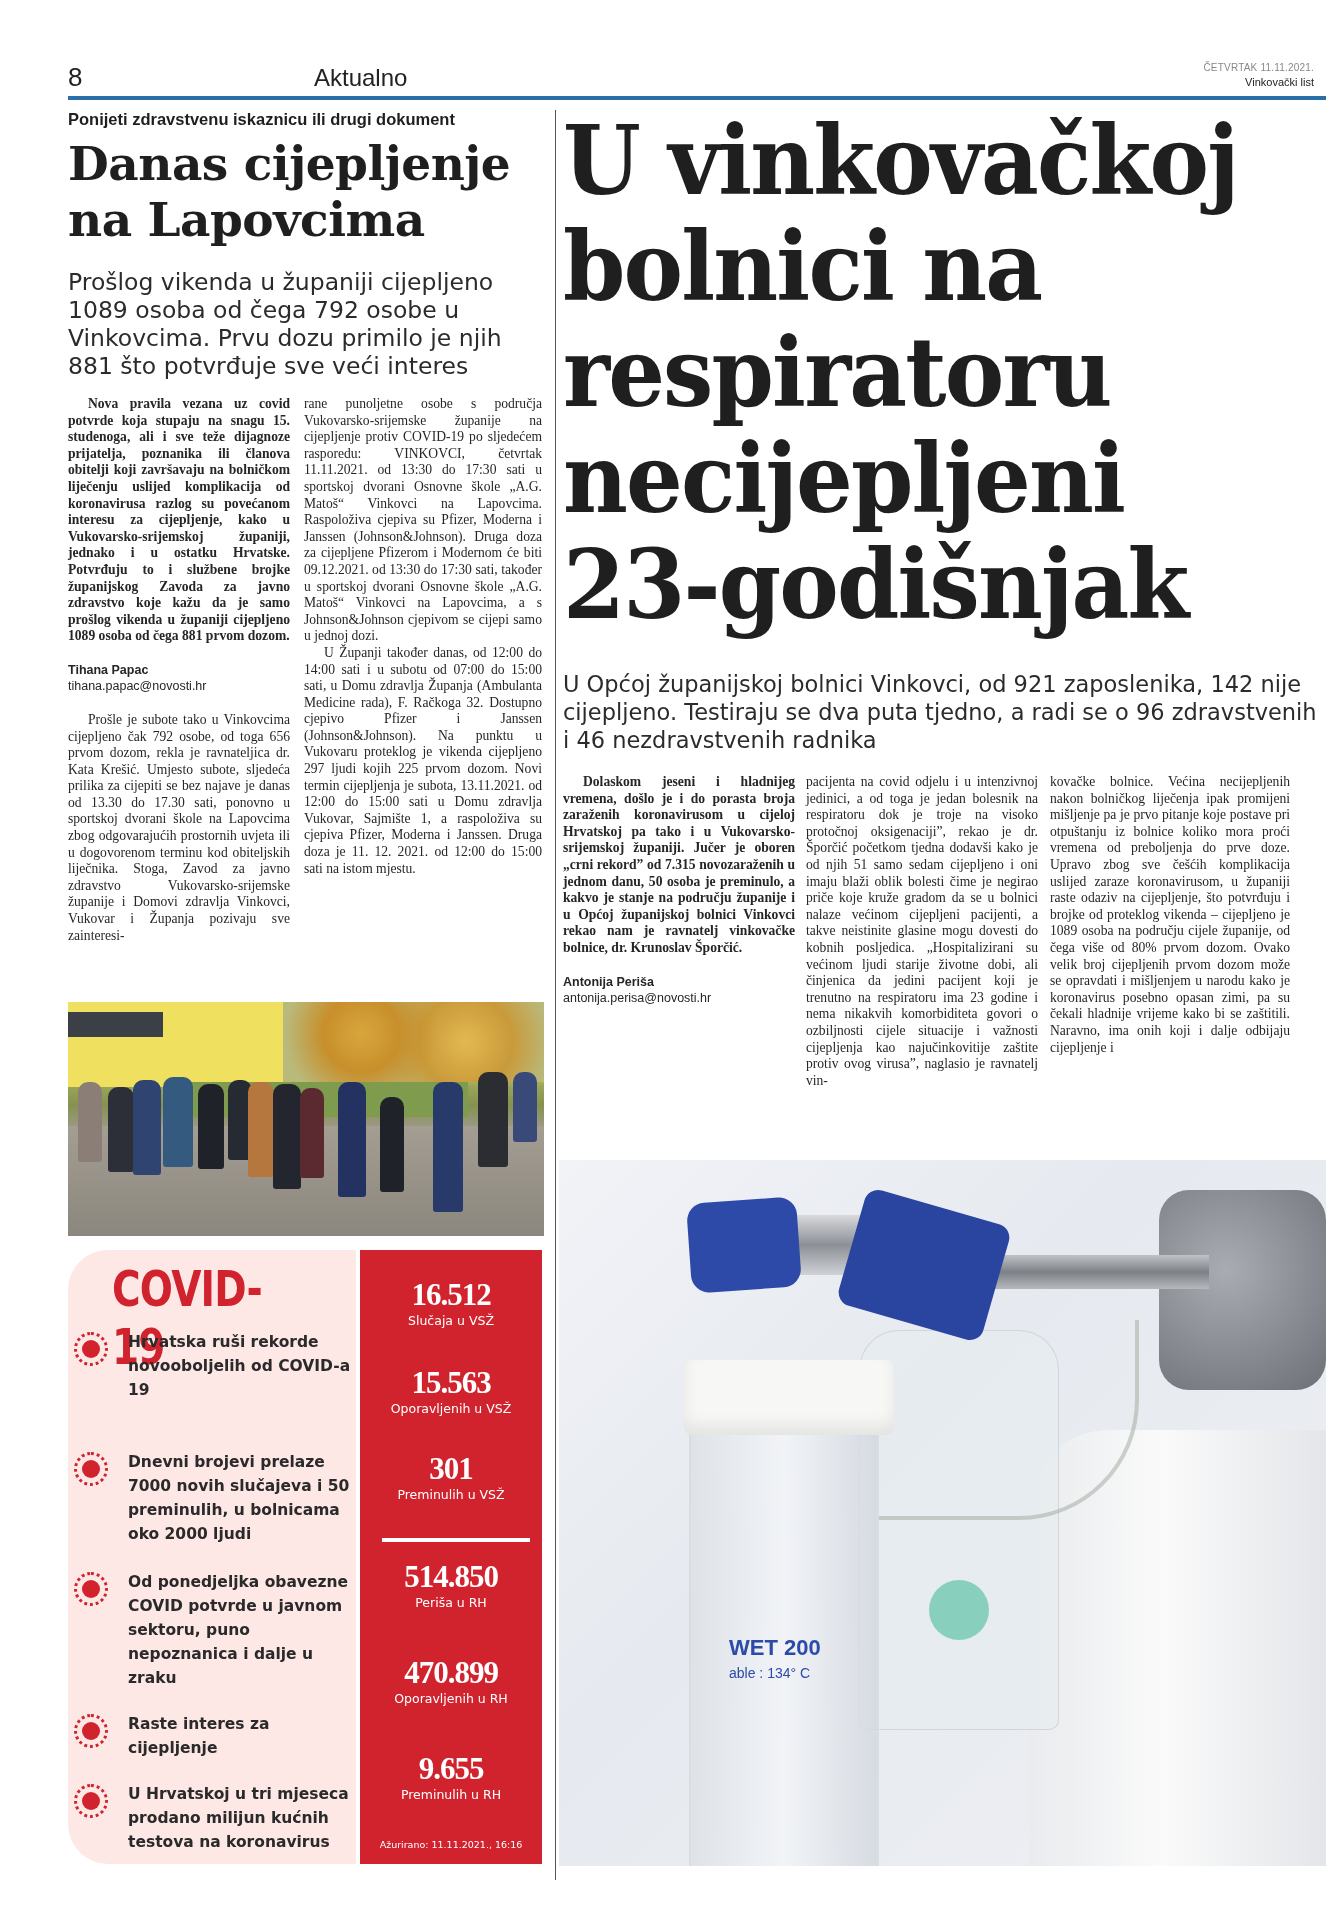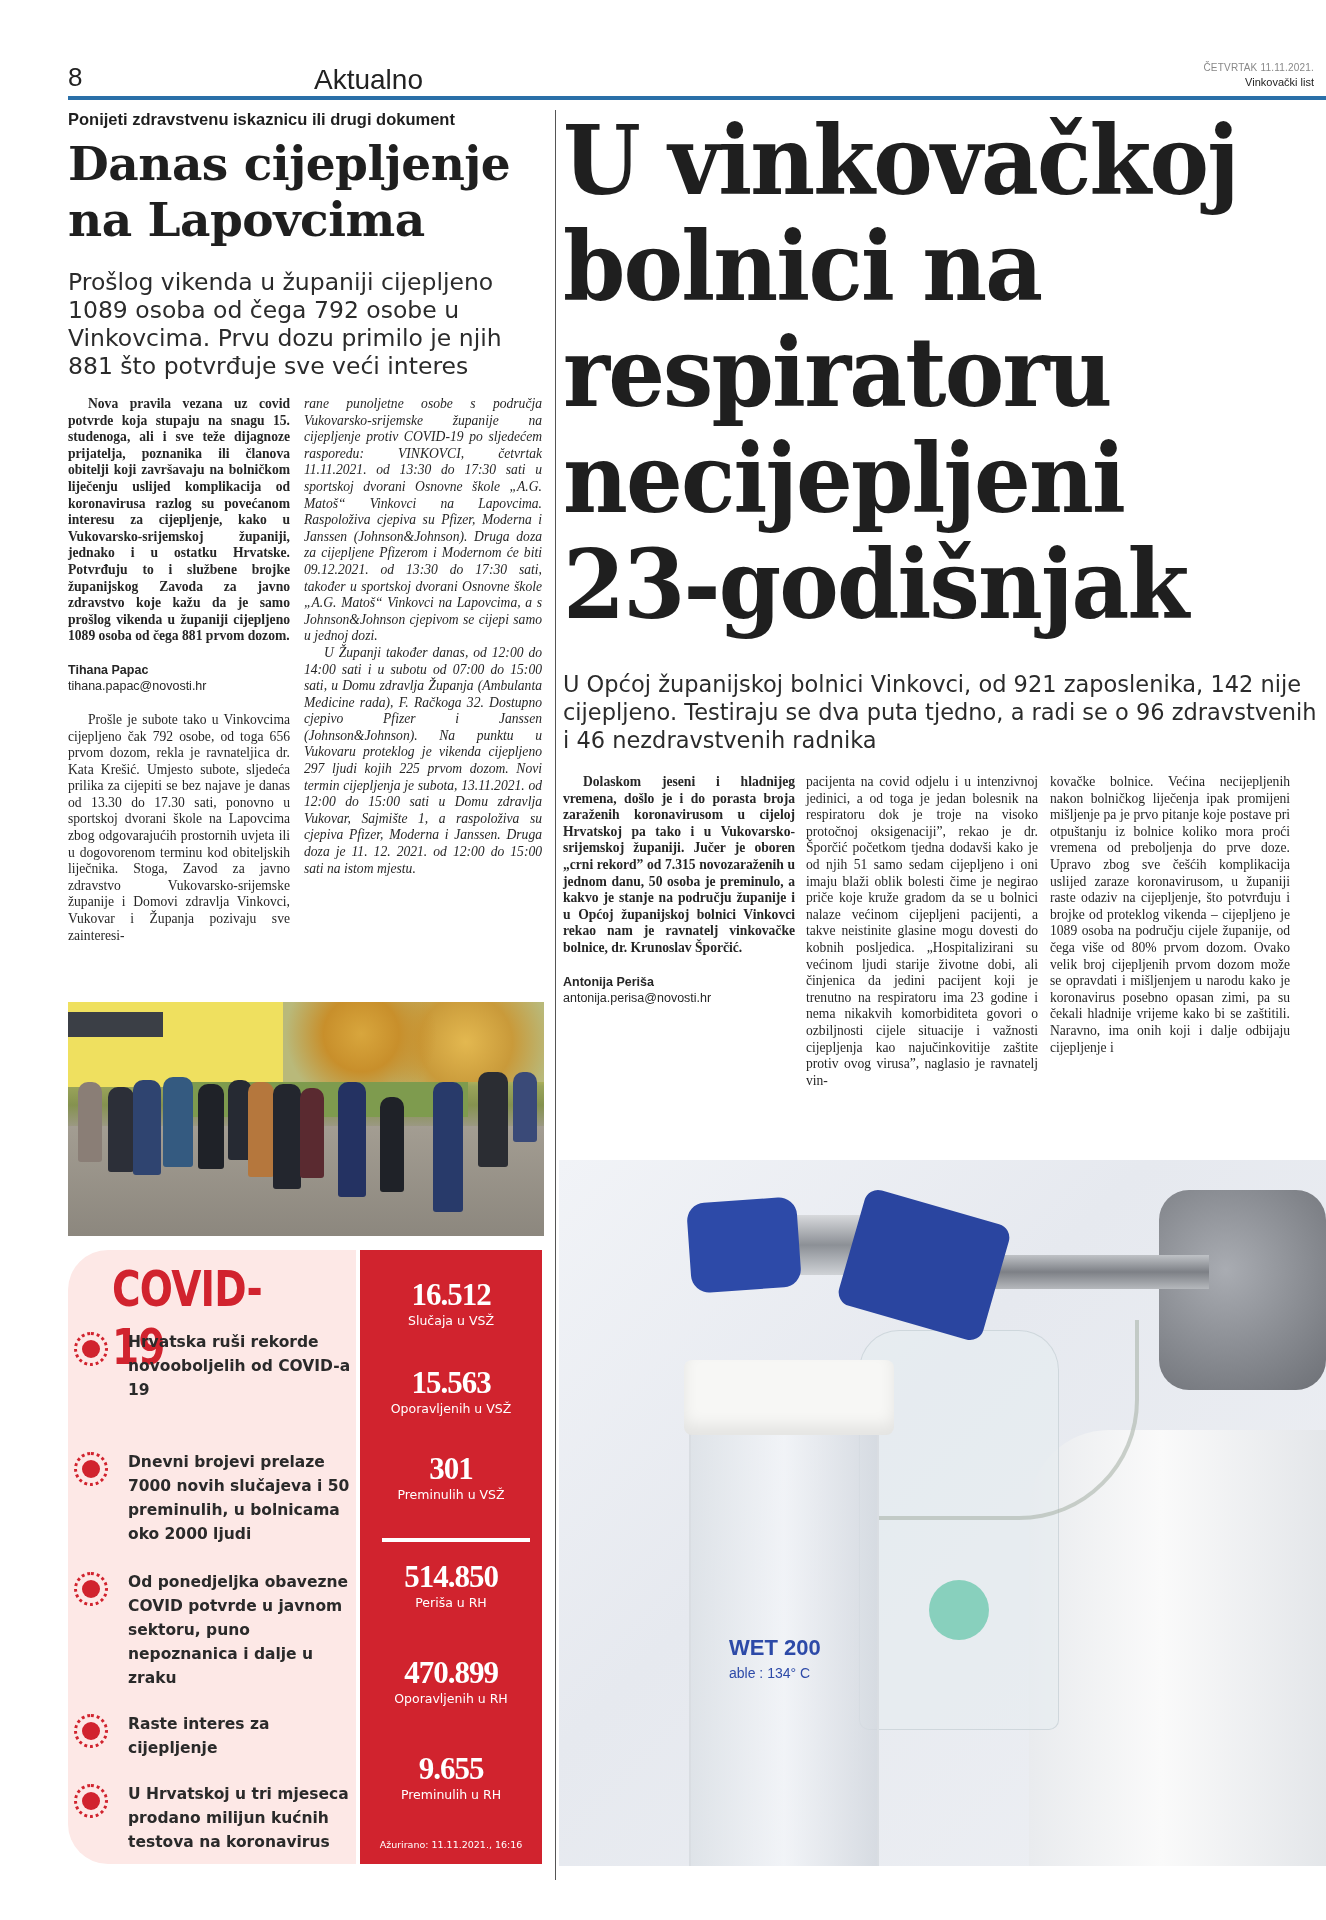--- a/index.html
+++ b/index.html
@@ -2,40 +2,40 @@
 <html><head>
 <meta charset="utf-8">
 <style>
   * { box-sizing: border-box; margin: 0; padding: 0; }
   html, body { width: 1326px; height: 1920px; background: #ffffff; overflow: hidden; }
   body { position: relative; color: #1f1f1f; font-family: "DejaVu Serif", serif; }
 
   
   .pg-header { position: absolute; left: 68px; top: 62px; width: 1258px; height: 34px; }
   .pg-num { position: absolute; left: 0; top: 0; font-family: "Liberation Sans", sans-serif; font-size: 26px; font-weight: 300; color: #222; }
-  .pg-section { position: absolute; left: 246px; top: 2px; font-family: "Liberation Sans", sans-serif; font-size: 28px; color: #222; }
+  .pg-section { position: absolute; left: 246px; top: 2px; font-family: "Liberation Sans", sans-serif; font-size: 24px; color: #222; }
   .pg-date { position: absolute; right: 12px; top: 0; font-family: "Liberation Sans", sans-serif; font-size: 10px; color: #888; text-align: right; letter-spacing: 0.2px; }
   .pg-paper { position: absolute; right: 12px; top: 14px; font-family: "Liberation Sans", sans-serif; font-size: 11px; color: #222; text-align: right; }
   .pg-rule { position: absolute; left: 68px; top: 96px; width: 1258px; height: 4px; background: #2a6fa8; }
 
   
   .kicker { position: absolute; left: 68px; top: 110px; font-family: "Liberation Sans", sans-serif; font-weight: bold; font-size: 16.5px; color: #1f1f1f; }
   .headline-left { position: absolute; left: 68px; top: 136px; width: 480px; font-family: "DejaVu Serif", serif; font-weight: bold; font-size: 47px; line-height: 56px; color: #1f1f1f; letter-spacing: -0.5px; }
   .subhead-left { position: absolute; left: 68px; top: 268px; width: 480px; font-family: "DejaVu Sans", sans-serif; font-size: 23.5px; line-height: 28px; color: #2b2b2b; }
 
   .col { position: absolute; font-family: "Liberation Serif", serif; font-size: 13.6px; line-height: 16.6px; color: #262626; text-align: justify; hyphens: auto; }
   .col p { text-indent: 20px; }
   .col .lead { font-weight: bold; }
   .byline { margin-top: 17px; font-family: "Liberation Sans", sans-serif; font-size: 12.5px; line-height: 16px; text-indent: 0 !important; text-align: left; }
   .byline .name { font-weight: bold; display: block; }
   .byline .mail { display: block; }
   .gap { height: 18px; }
 
   .col-a { left: 68px; top: 396px; width: 222px; }
-  .col-b { left: 304px; top: 396px; width: 238px; font-style: italic; }
+  .col-b { left: 304px; top: 396px; width: 238px; }
 
   .divider-v { position: absolute; left: 555px; top: 110px; width: 1px; height: 1770px; background: #555; }
 
   
   .photo-queue { position: absolute; left: 68px; top: 1002px; width: 476px; height: 234px; overflow: hidden;
     background: linear-gradient(180deg, #e7dc6a 0%, #e3d458 28%, #9aa45a 36%, #85924f 44%, #a09a8d 55%, #8f8a80 100%); }
   .photo-queue .building { position: absolute; left: 0; top: 0; width: 215px; height: 85px; background: #efe05f; }
   .photo-queue .windows { position: absolute; left: 0; top: 10px; width: 95px; height: 25px; background: #3b3f46; }
   .photo-queue .trees { position: absolute; left: 215px; top: 0; width: 261px; height: 80px;
     background: radial-gradient(circle at 30% 40%, #d8a63d 0, #c88f2b 20%, transparent 40%),

